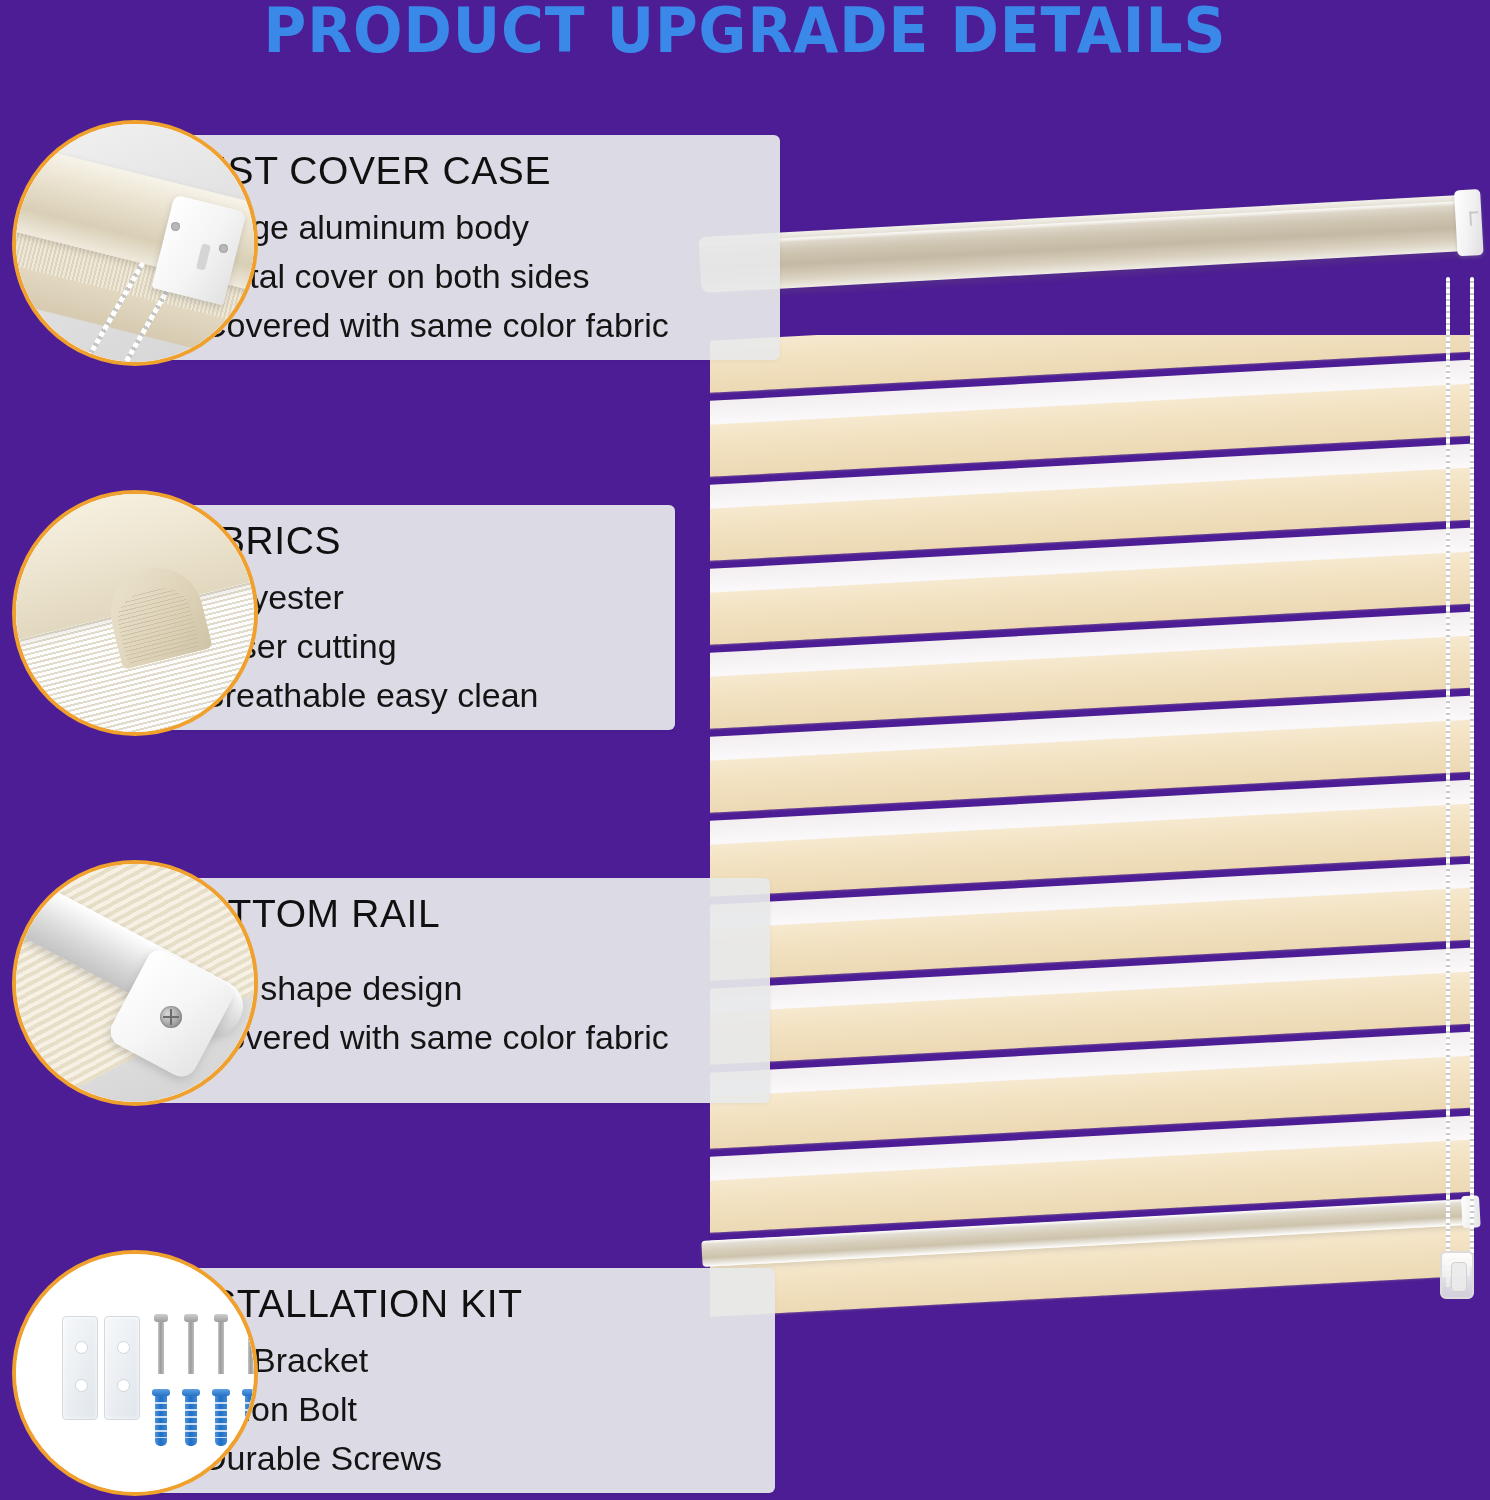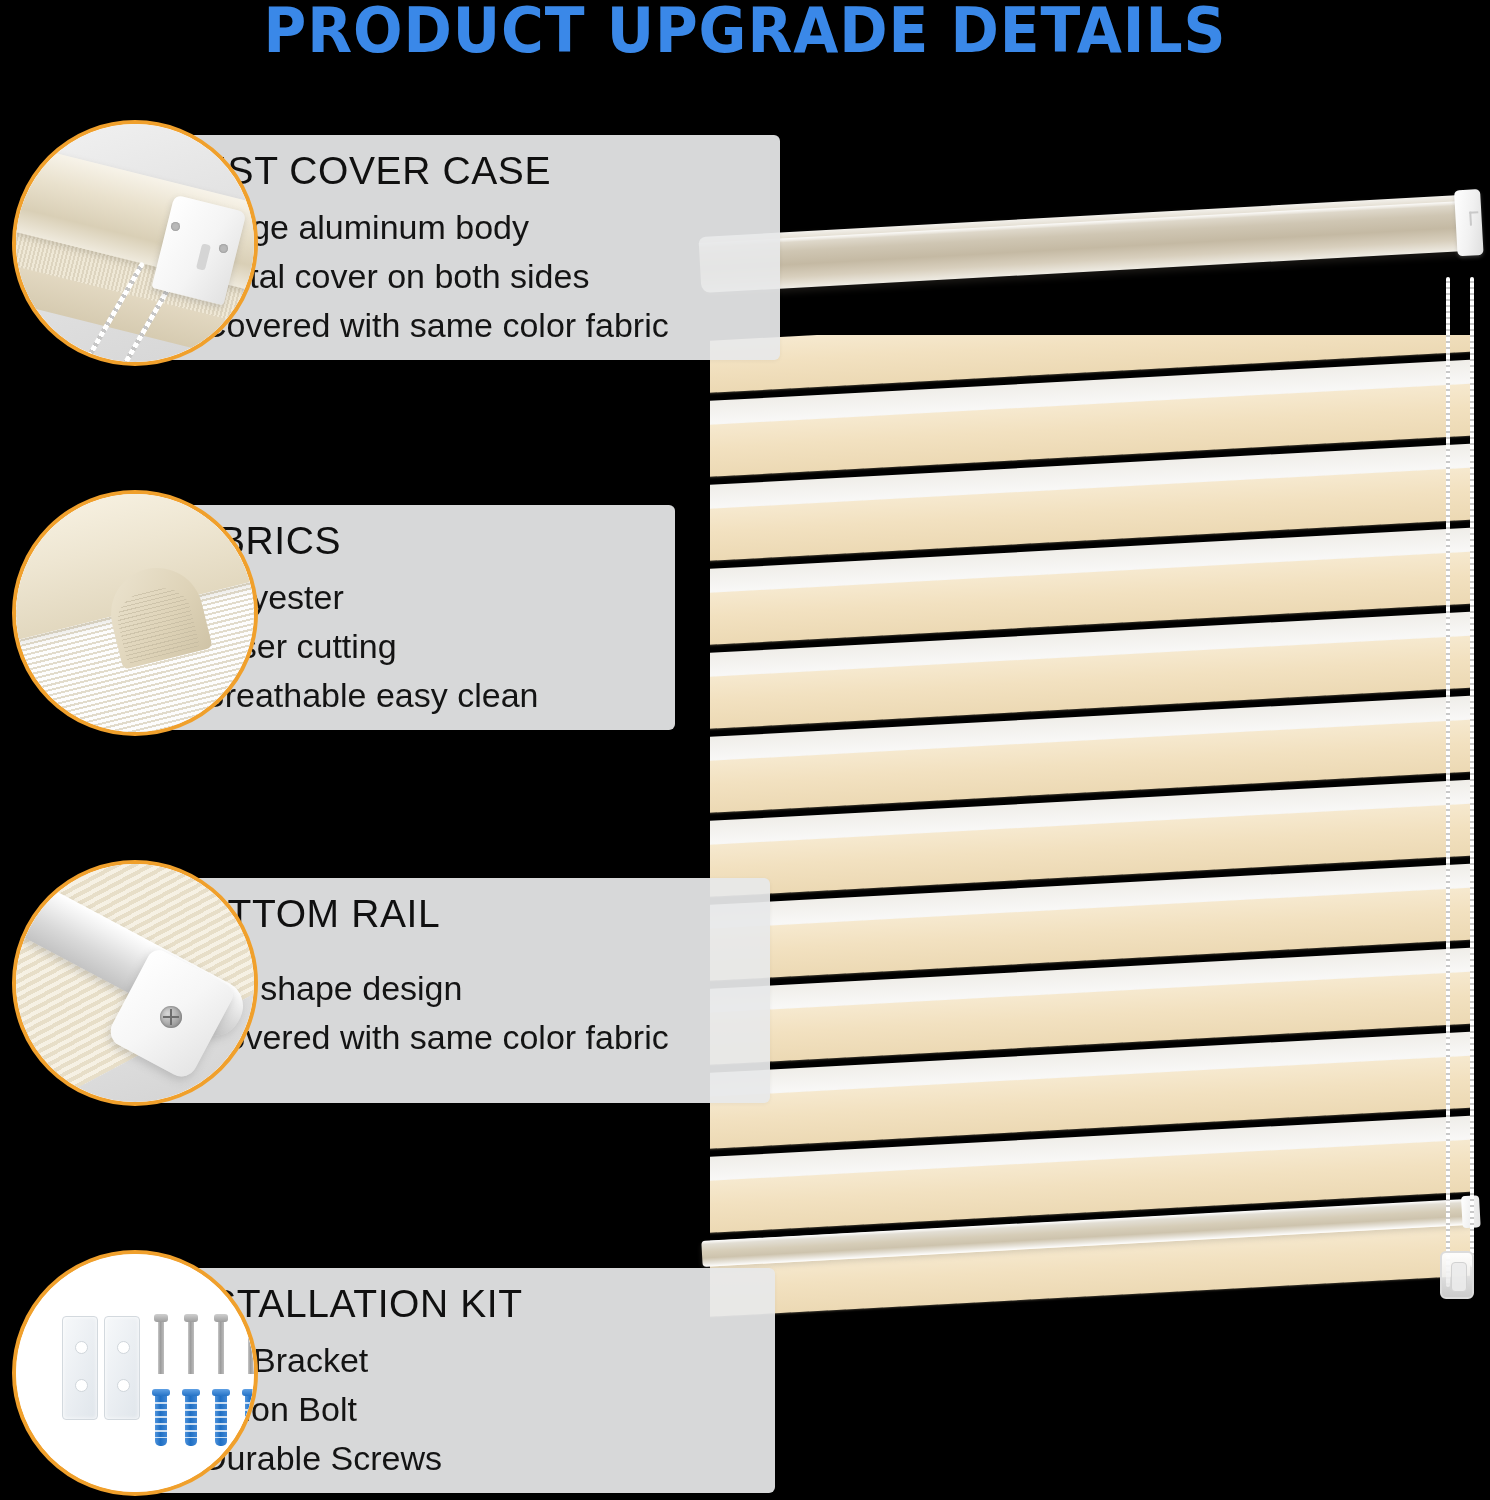--- a/index.html
+++ b/index.html
@@ -9,21 +9,21 @@
     height: 1500px;
     background: #ffffff;
     font-family: "Liberation Sans", sans-serif;
     overflow: hidden;
   }
 
   #page {
     position: relative;
     width: 1490px;
     height: 1500px;
-    background: #000000;
+    background: #4c1d95;
     overflow: hidden;
   }
 
   
   .page-title {
     position: absolute;
     top: -6px;
     left: 0;
     width: 1490px;
     text-align: center;

